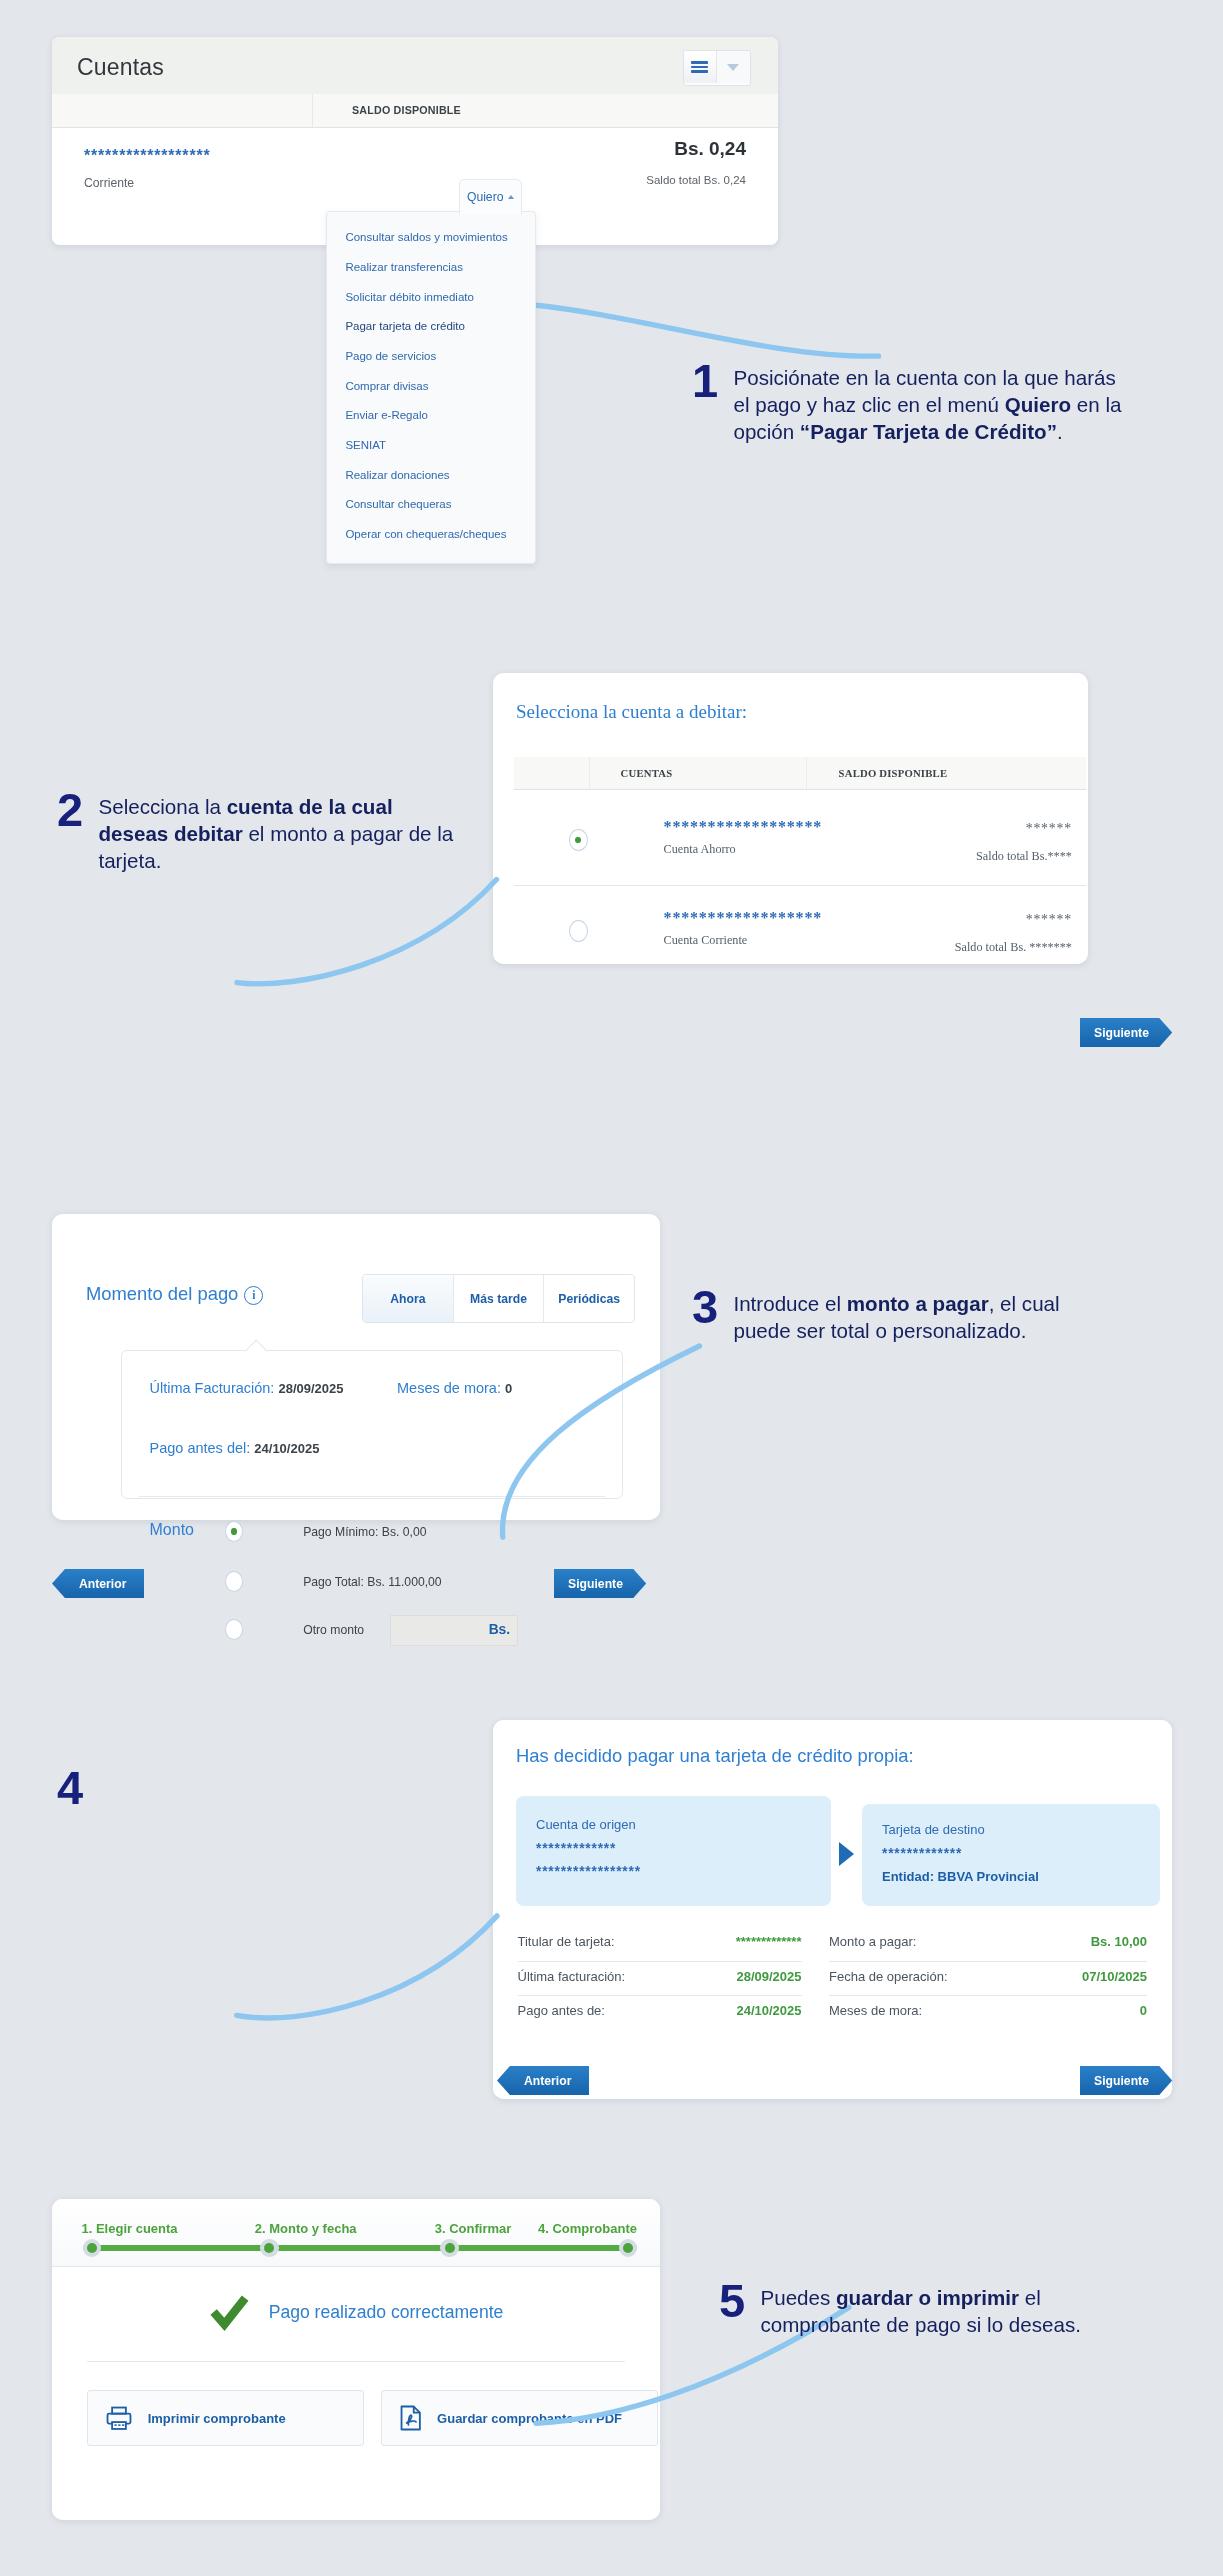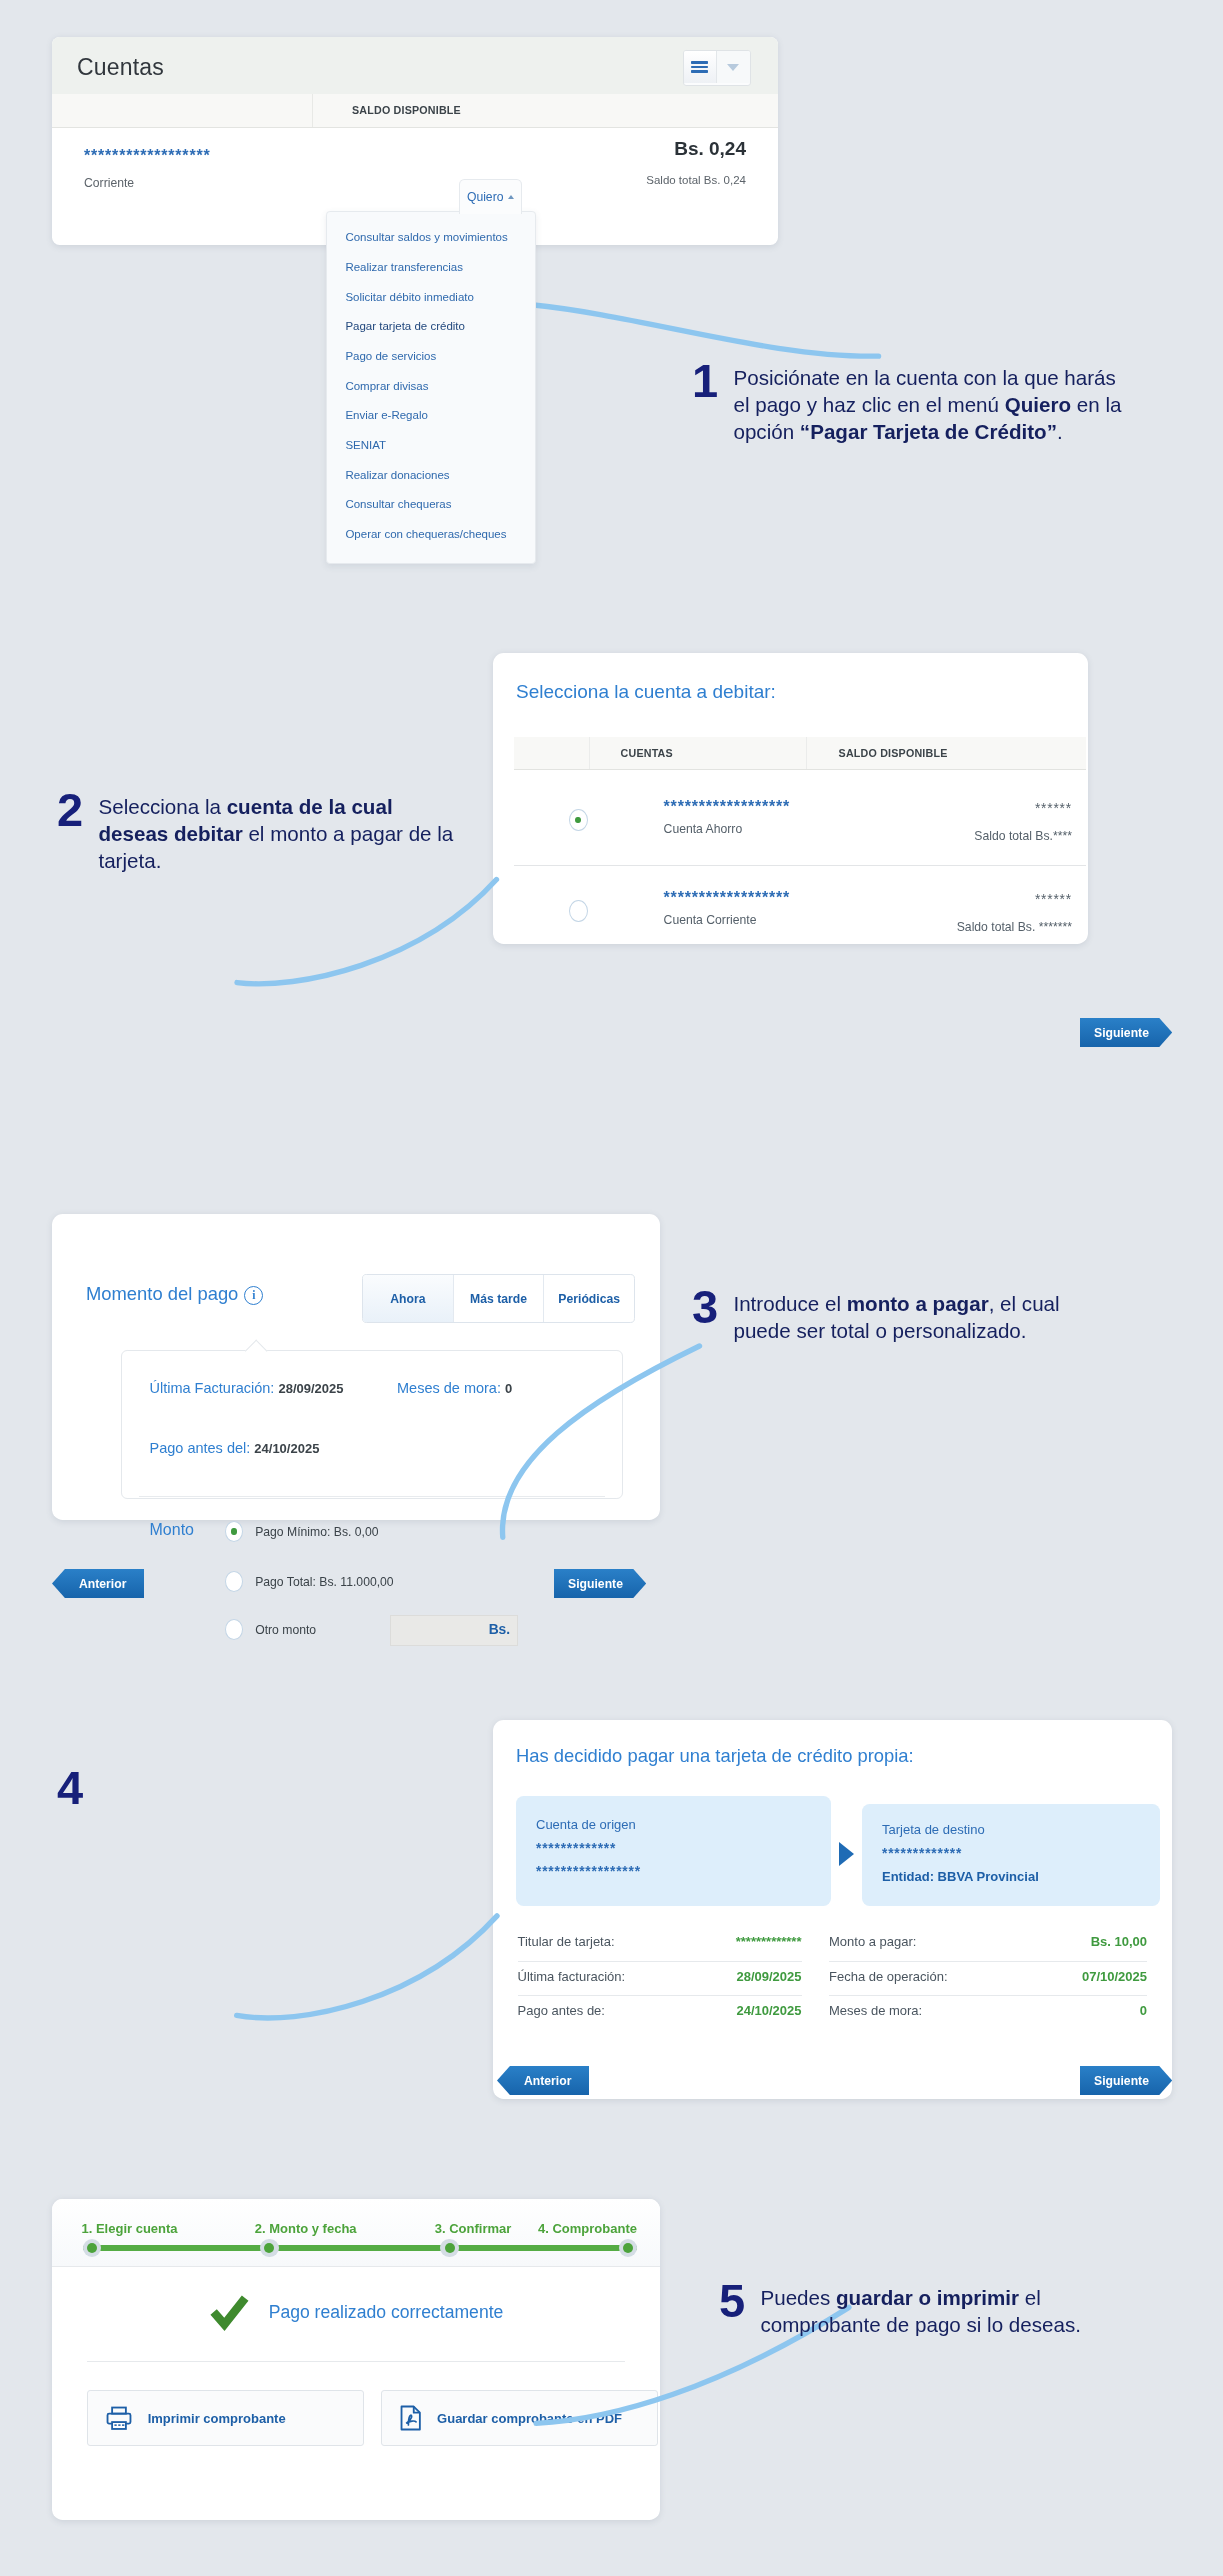--- a/index.html
+++ b/index.html
@@ -90,21 +90,21 @@
     padding:10.7px 0 13.8px 0;z-index:3;
     box-shadow:0 2.3px 6.1px rgba(70,85,105,.10);
   }
   #dropdown .mi{
     padding:7.6px 0 7.6px 18.4px;font-size:11.5px;color:#2f69ad;
     line-height:14.5px;white-space:nowrap;
   }
   #dropdown .mi.hl{color:#23497e;}
 
   
-  #panel2{left:493px;top:653px;width:595px;height:291px;}
+  #panel2{left:493px;top:673px;width:595px;height:291px;font-family:Liberation Serif, serif;}
   #p2-title{position:absolute;left:23px;top:27.5px;font-size:19px;color:#2f7fd0;}
   #p2-tablehead{
     position:absolute;left:20.6px;top:84px;right:2.3px;height:32px;
     background:#f8f8f6;border-bottom:0.8px solid #e2e3e0;
   }
   #p2-tablehead .d1{position:absolute;left:75px;top:0;bottom:0;width:0.8px;background:#ebeceb;}
   #p2-tablehead .d2{position:antoine;}
   #p2-tablehead .d2{position:absolute;left:292px;top:0;bottom:0;width:0.8px;background:#ebeceb;}
   .thl{position:absolute;top:10px;font-size:10.7px;font-weight:700;color:#3b4349;letter-spacing:0.2px;}
   #p2-th1{left:107px;}
@@ -151,21 +151,21 @@
     position:absolute;left:126px;top:-8.4px;width:15.3px;height:15.3px;background:#ffffff;
     border-left:0.8px solid #e4e8ec;border-top:0.8px solid #e4e8ec;transform:rotate(45deg);
   }
   .p3line{position:absolute;font-size:14.5px;color:#2f7fd0;}
   .p3line b{color:#3b4349;font-size:13px;font-weight:700;}
   #p3-l1{left:27.5px;top:29px;}
   #p3-l2{left:275px;top:29px;}
   #p3-l3{left:27.5px;top:89px;}
   #p3-sep{position:absolute;left:17px;right:17px;top:145px;height:0.8px;background:#e8ebee;}
   #p3-montolbl{position:absolute;left:27.5px;top:170px;font-size:16px;color:#2f7fd0;}
-  .mopt{position:absolute;left:103px;display:flex;align-items:center;}
+  .mopt{position:absolute;left:103px;display:flex;align-items:center;gap:48px;}
   .mopt .radio{
     width:16px;height:19px;border-radius:50%;border:0.8px solid #c4d6e6;background:#fff;
     display:flex;align-items:center;justify-content:center;margin-right:12.2px;
   }
   .mopt .radio.on::after{content:"";width:5.4px;height:6.1px;border-radius:50%;background:#3f9a3f;}
   .mopt .lab{font-size:12.2px;color:#3b4349;}
   #p3-m1{top:170px;}
   #p3-m2{top:220px;}
   #p3-m3{top:268px;}
   #p3-input{

